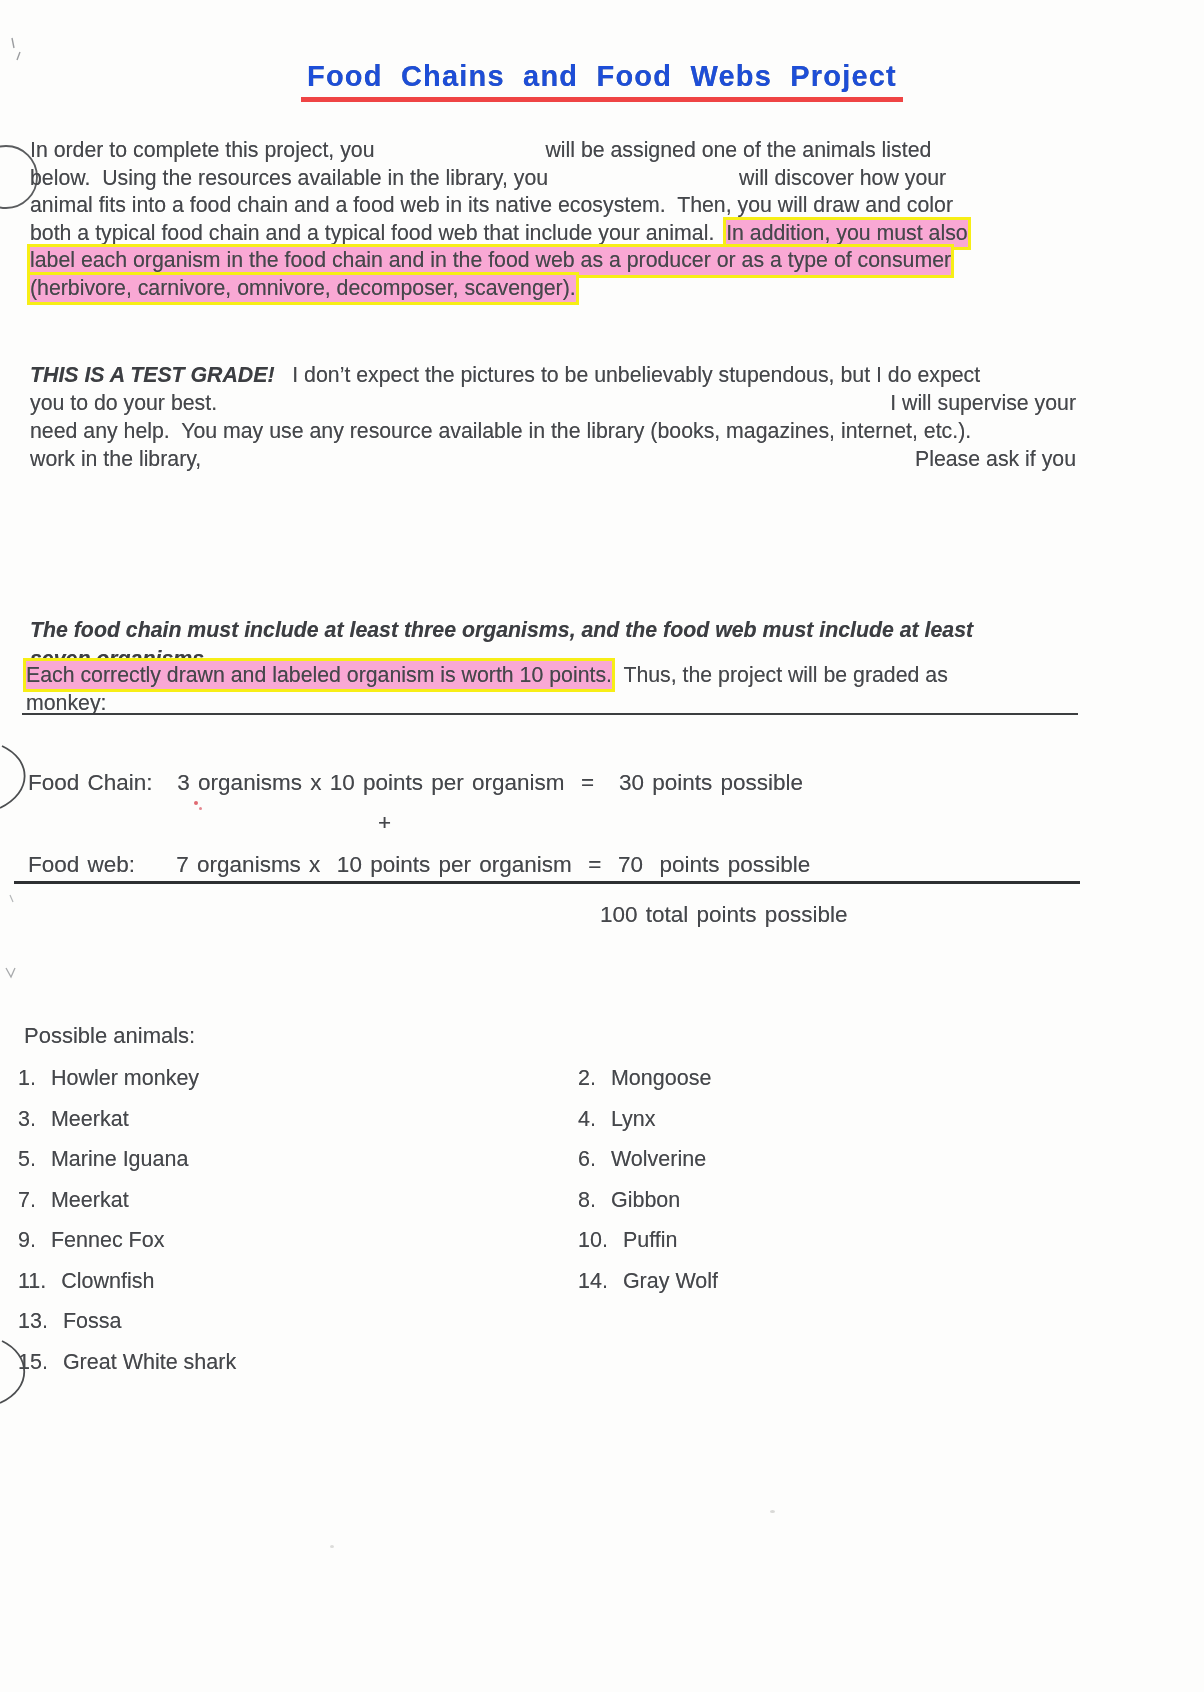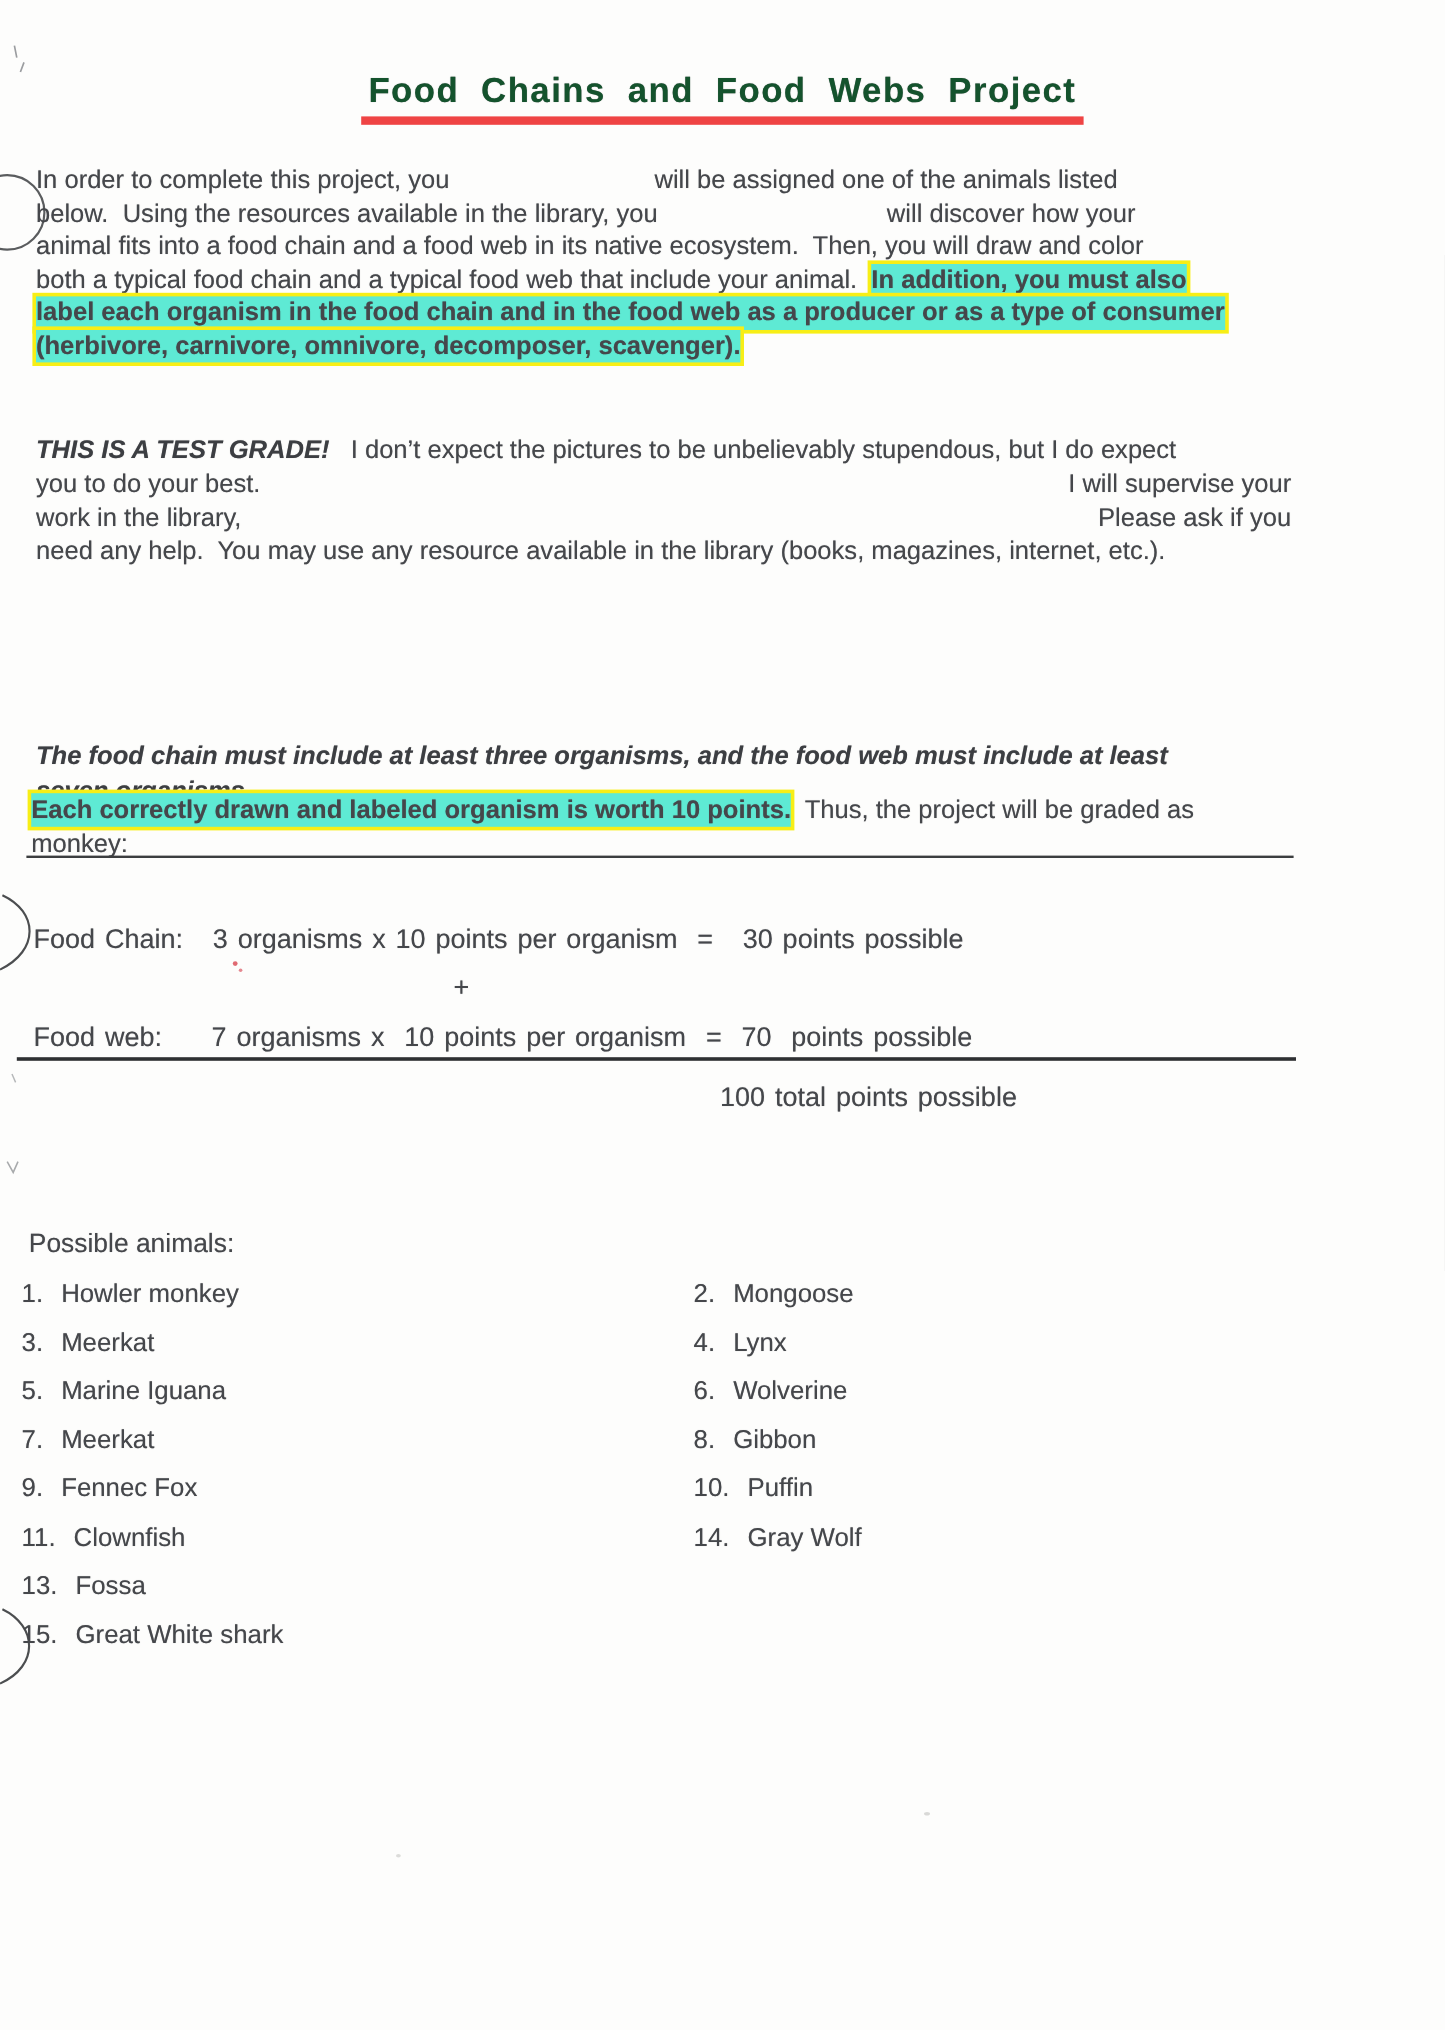--- a/index.html
+++ b/index.html
@@ -10,32 +10,32 @@
     background:#fdfdfc;
     font-family:"Liberation Sans", sans-serif;
     color:#45474b;
     overflow:hidden;
   }
   .abs{position:absolute;}
   
   .title-wrap{top:60px;left:0;width:100%;text-align:center;}
   .doc-title{
     display:inline-block;
-    font-size:29px;font-weight:bold;color:#14532d;
+    font-size:29px;font-weight:bold;color:#1d4ed8;
     letter-spacing:1.2px;word-spacing:9px;
-    border-bottom:7px solid #ef4444;
+    border-bottom:5px solid #ef4444;
     padding:0 6px 4px 6px;
     text-shadow:0 0 .6px rgba(47,49,52,.65);
   }
   
   .para{line-height:27.5px;font-size:21.3px;}
   .para .line{display:flex;white-space:pre;align-items:baseline;}
   .gap{display:inline-block;}
   .fill{flex:1 1 auto;}
-  .hl{background:#5eead4;box-shadow:0 0 0 3px #f7ee16;font-weight:bold;}
+  .hl{background:#f9a8d4;box-shadow:0 0 0 3px #f7ee16;}
   .bi{font-weight:bold;font-style:italic;color:#3c3e42;}
   .soft{text-shadow:0 0 .6px rgba(69,71,75,.55);}
   
   .grade-line{font-size:22.5px;white-space:pre;word-spacing:2px;}
   .rule{background:#3c3e40;height:2px;}
   .rule.thick{height:3px;background:#2e3032;}
   
   .animals-heading{font-size:22px;}
   .animal{height:40.5px;font-size:21.5px;white-space:pre;}
   .animal .num{margin-right:15px;}
@@ -70,22 +70,22 @@
       <div class="line"><span class="">below.  Using the resources available in the library, you </span><span class="gap" style="width: 185px;"></span><span class="">will discover how your</span></div>
       <div class="line"><span class="">animal fits into a food chain and a food web in its native ecosystem.  Then, you will draw and color</span></div>
       <div class="line"><span class="">both a typical food chain and a typical food web that include your animal.  </span><span class="hl ">In addition, you must also</span></div>
       <div class="line"><span class="hl ">label each organism in the food chain and in the food web as a producer or as a type of consumer</span></div>
       <div class="line"><span class="hl ">(herbivore, carnivore, omnivore, decomposer, scavenger).</span></div>
     </div>
 
   <div class="abs para soft" style="top:361px;left:30px;width:1046px;line-height:28px;">
       <div class="line"><span class="bi">THIS IS A TEST GRADE!</span><span class="">   I don’t expect the pictures to be unbelievably stupendous, but I do expect</span></div>
       <div class="line"><span class="">you to do your best. </span><span class="fill"></span><span class="">I will supervise your</span></div>
+      <div class="line"><span class="">need any help.  You may use any resource available in the library (books, magazines, internet, etc.).</span></div>
       <div class="line"><span class="">work in the library, </span><span class="fill"></span><span class="">Please ask if you</span></div>
-      <div class="line"><span class="">need any help.  You may use any resource available in the library (books, magazines, internet, etc.).</span></div>
     </div>
 
   <div class="abs para soft" style="top:616px;left:30px;width:1046px;line-height:28.5px;">
       <div class="line"><span class="bi">The food chain must include at least three organisms, and the food web must include at least</span></div>
       <div class="line"><span class="bi">seven organisms.</span></div>
     </div>
 
   <div class="abs para soft" style="top:661px;left:26px;width:1050px;line-height:28px;">
       <div class="line"><span class="hl ">Each correctly drawn and labeled organism is worth 10 points.</span><span class="">  Thus, the project will be graded as</span></div>
       <div class="line"><span class="">monkey:</span></div>

